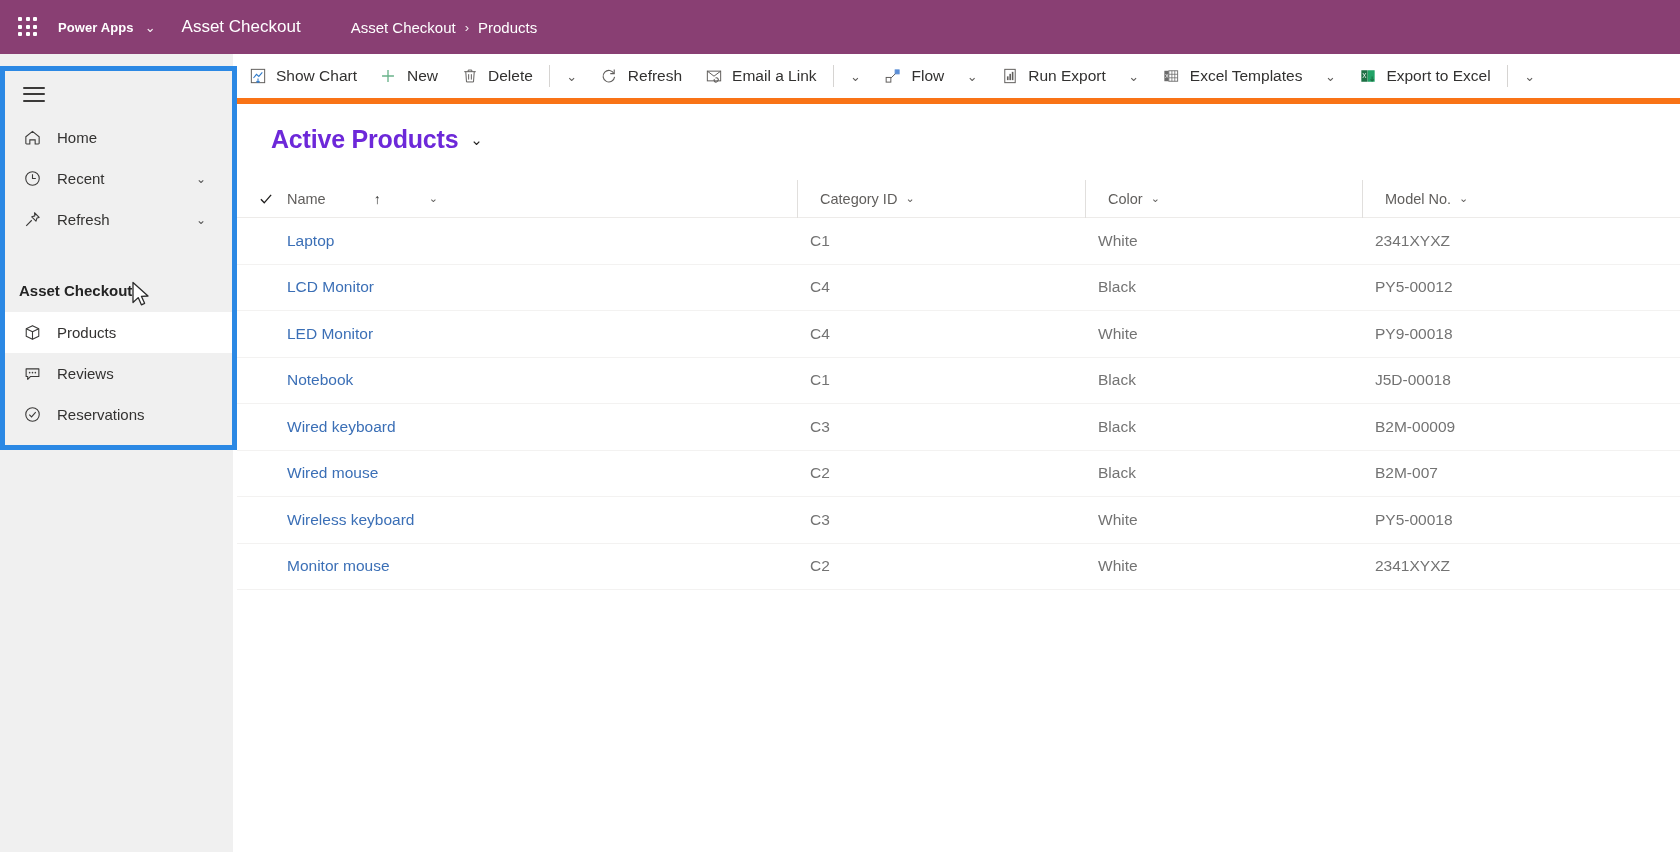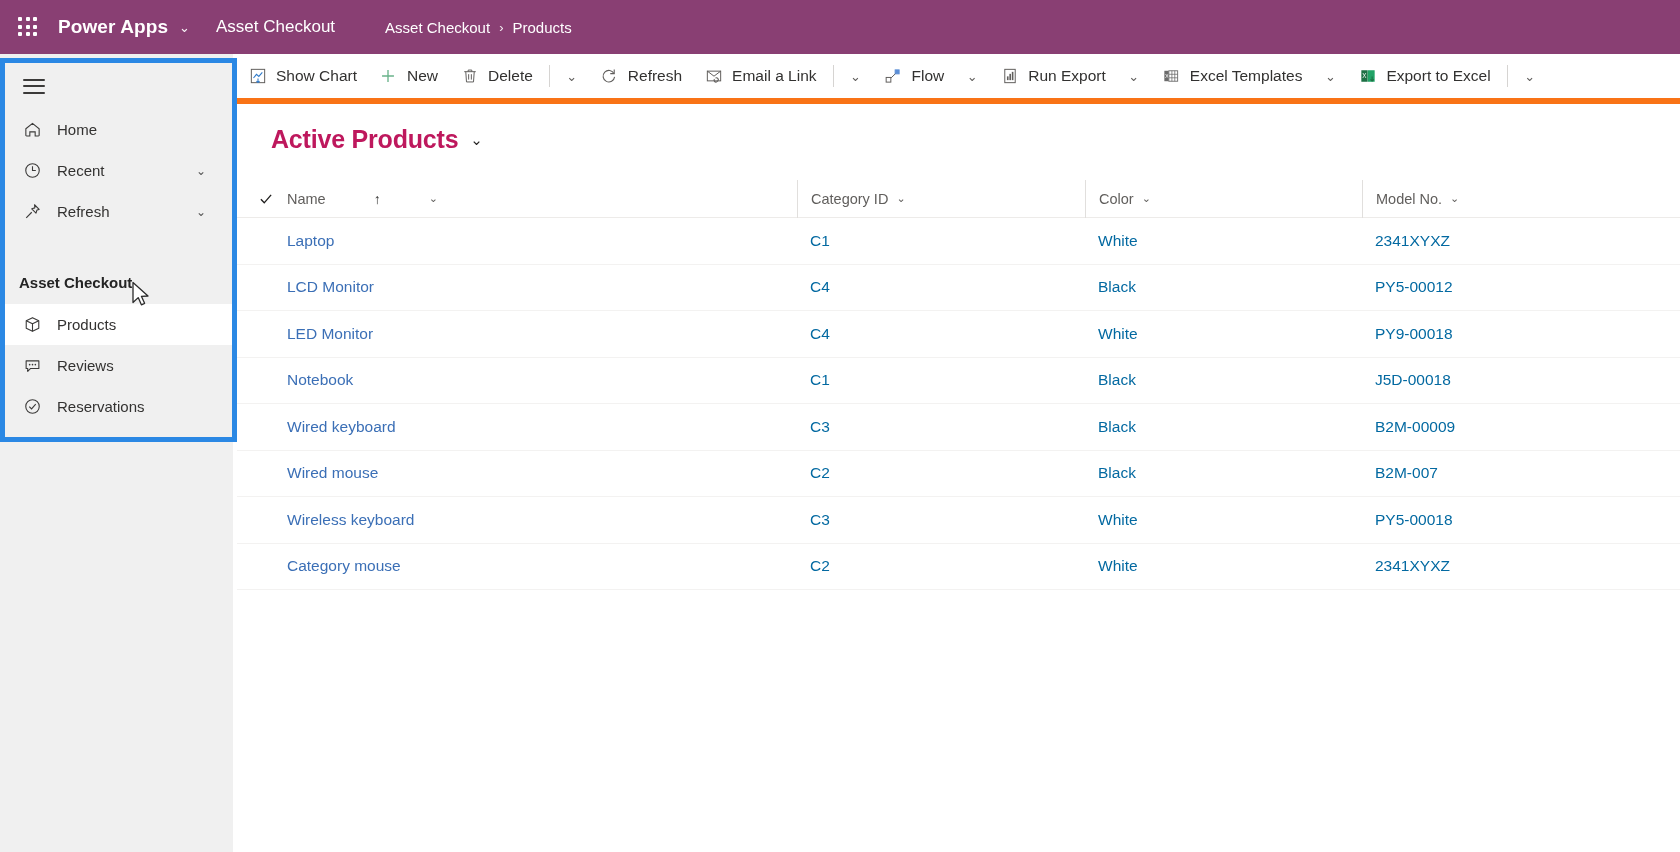--- a/index.html
+++ b/index.html
@@ -22,21 +22,21 @@
     width: 20px; height: 20px;
     margin-left: 18px; margin-right: 20px;
     display: grid;
     grid-template-columns: repeat(3, 1fr);
     grid-template-rows: repeat(3, 1fr);
     gap: 3px;
     cursor: pointer;
   }
   #waffle i { display:block; width:4px; height:4px; background:#ffffff; border-radius:1px; }
   #brand {
-    font-size: 19px; font-weight: bold;
+    font-size: 13px; font-weight: bold;
     letter-spacing: .1px;
     white-space: nowrap;
   }
   #brand-chev { margin: 0 0 0 11px; font-size: 13px; opacity: .95; }
   #app-name {
     margin-left: 26px; font-size: 17px; white-space: nowrap;
   }
   #breadcrumb {
     margin-left: 50px; font-size: 15px;
     display: flex; align-items: center; gap: 9px;
@@ -44,21 +44,21 @@
   }
   #breadcrumb .sep { font-size: 13px; opacity: .9; }
 
   
   #sitemap-region {
     position: absolute; left: 0; top: 54px;
     width: 233px; height: 798px;
     background: #f0f0f0;
   }
   #sitemap-focus {
-    position: absolute; left: 0; top: 4px;
+    position: absolute; left: 0; top: 12px;
     width: 237px; height: 384px;
     border: 5px solid #2b88e4;
     background: #f0f0f0;
   }
   #sitemap-inner {
     position: absolute; left: 0; top: 0; right: 0; bottom: 0;
     background: #f0f0f0;
   }
   #nav-toggle {
     height: 46px; display: flex; align-items: center;
@@ -121,59 +121,59 @@
   #main {
     position: absolute; left: 237px; top: 104px;
     width: 1443px; height: 748px;
     background: #ffffff;
   }
   #view-selector {
     display: flex; align-items: center;
     margin: 21px 0 0 34px;
     cursor: pointer; width: max-content;
   }
-  #view-name { font-size: 25px; font-weight: bold; color: #be185d; letter-spacing:-.2px; }
+  #view-name { font-size: 25px; font-weight: bold; color: #6d28d9; letter-spacing:-.2px; }
   #view-chev { margin-left: 12px; font-size: 15px; color: #201f1e; }
 
   
   #grid { margin-top: 26px; }
   #grid-head {
     display: flex; align-items: center;
     height: 38px;
     border-bottom: 1px solid #edebe9;
     padding-left: 21px;
     color: #605e5c;
   }
   .hcell {
     display: flex; align-items: center; gap: 8px;
     font-size: 14.5px; color: #605e5c;
     height: 38px; cursor: pointer;
     border-left: 1px solid #e1dfdd;
-    padding-left: 13px;
+    padding-left: 22px;
     position: relative;
   }
   .hcell.first { border-left: none; padding-left: 0; gap: 48px; }
   .hcell .sortarrow { font-size: 14px; color:#323130; }
   .hcell .hchev { font-size: 11px; color:#605e5c; }
   #select-all {
     width: 29px; display:flex; align-items:center; justify-content:flex-start;
     cursor:pointer;
   }
   .c-name { width: 510px; }
   .c-cat  { width: 288px; }
   .c-col  { width: 277px; }
   .c-mod  { width: 290px; }
 
   .grow {
     display: flex; align-items: center;
     height: 46.5px;
     border-bottom: 1px solid #f3f2f1;
     padding-left: 21px;
   }
-  .gcell { font-size: 15.5px; color: #0369a1; padding-left: 13px; }
+  .gcell { font-size: 15.5px; color: #737373; padding-left: 13px; }
   .gcell.first { padding-left: 0; }
   .gcell.link { color: #3b6fb6; cursor: pointer; }
   .gspacer { width: 29px; }
 
   
   #mouse-cursor { position:absolute; left:131px; top:281px; pointer-events:none; }
 </style>
 </head>
 <body>
 
@@ -475,20 +475,20 @@
         </div>
         <div class="grow">
           <div class="gspacer"></div>
           <div class="gcell first link c-name">Wireless keyboard</div>
           <div class="gcell c-cat">C3</div>
           <div class="gcell c-col">White</div>
           <div class="gcell c-mod">PY5-00018</div>
         </div>
         <div class="grow">
           <div class="gspacer"></div>
-          <div class="gcell first link c-name">Category mouse</div>
+          <div class="gcell first link c-name">Monitor mouse</div>
           <div class="gcell c-cat">C2</div>
           <div class="gcell c-col">White</div>
           <div class="gcell c-mod">2341XYXZ</div>
         </div>
       </div>
   </div>
 </div>
 
 </body></html>

